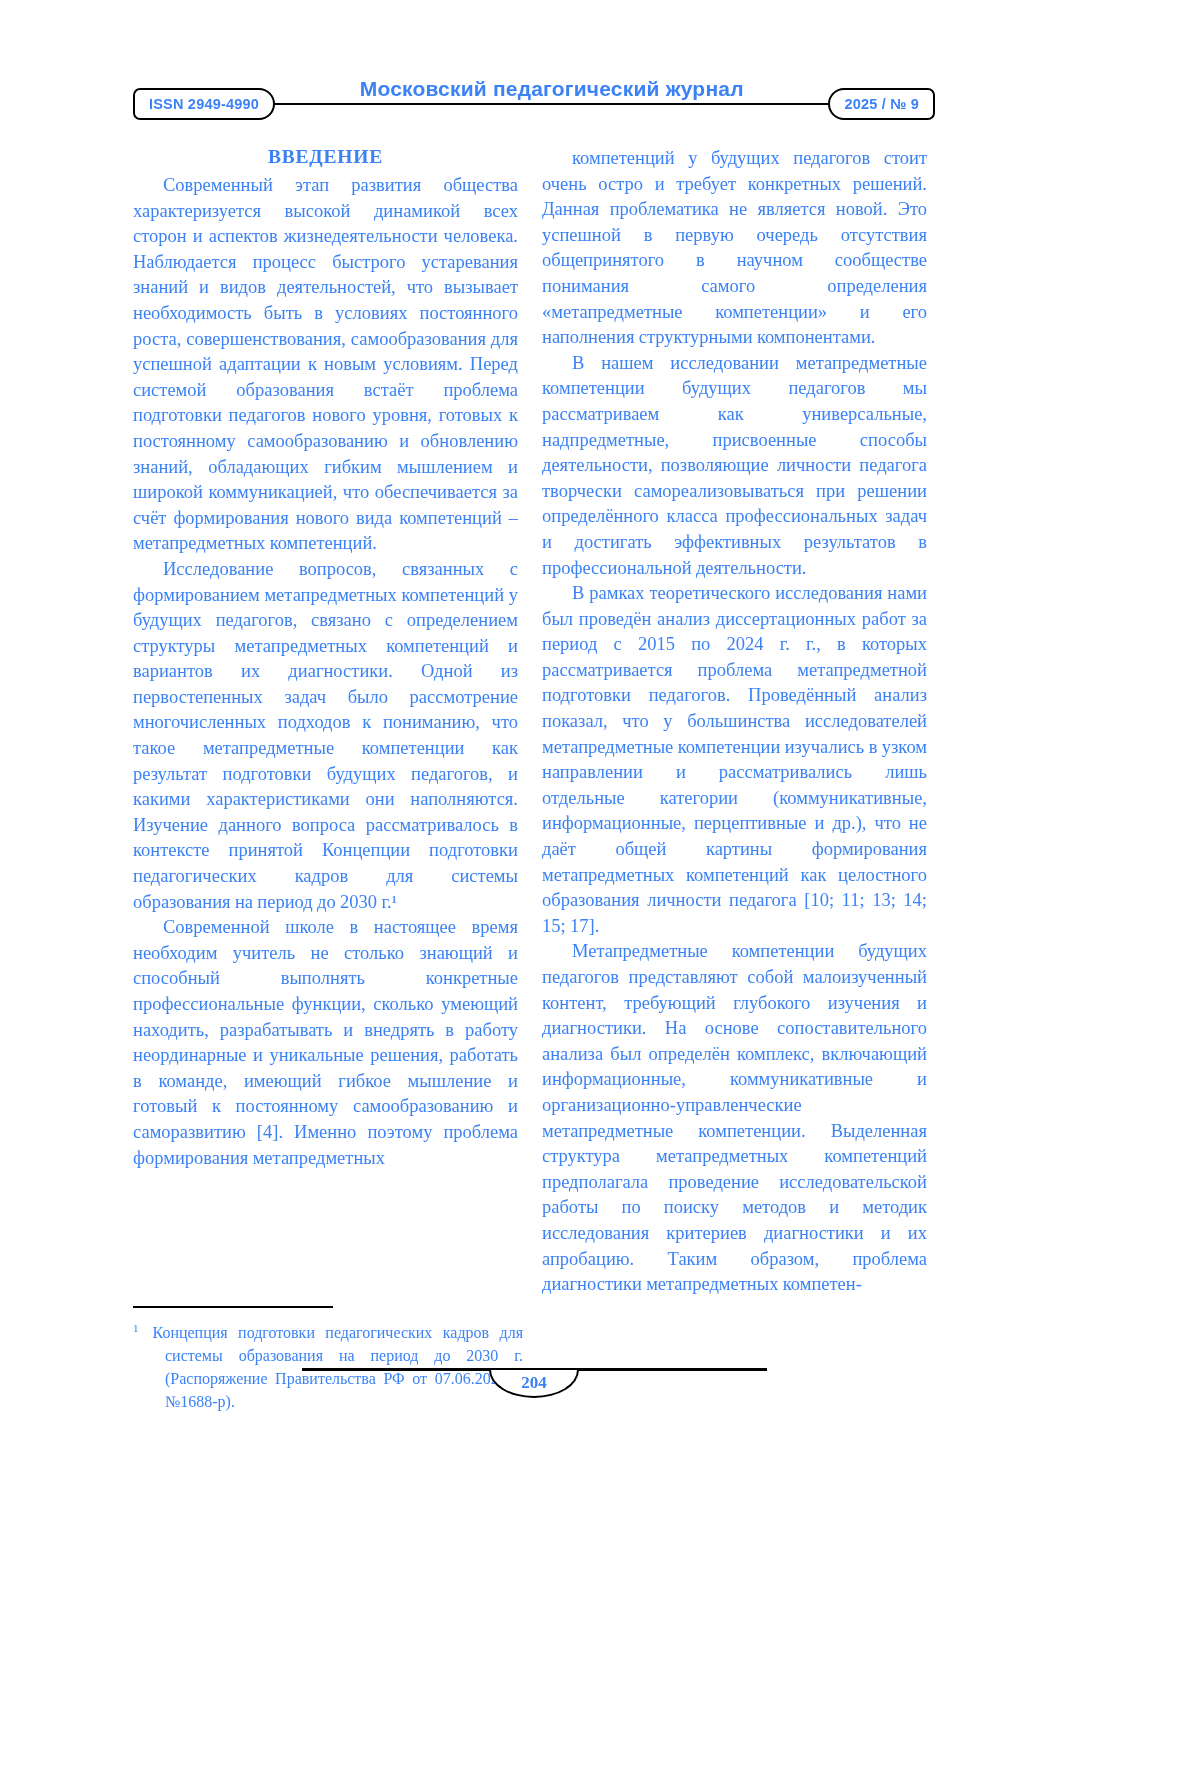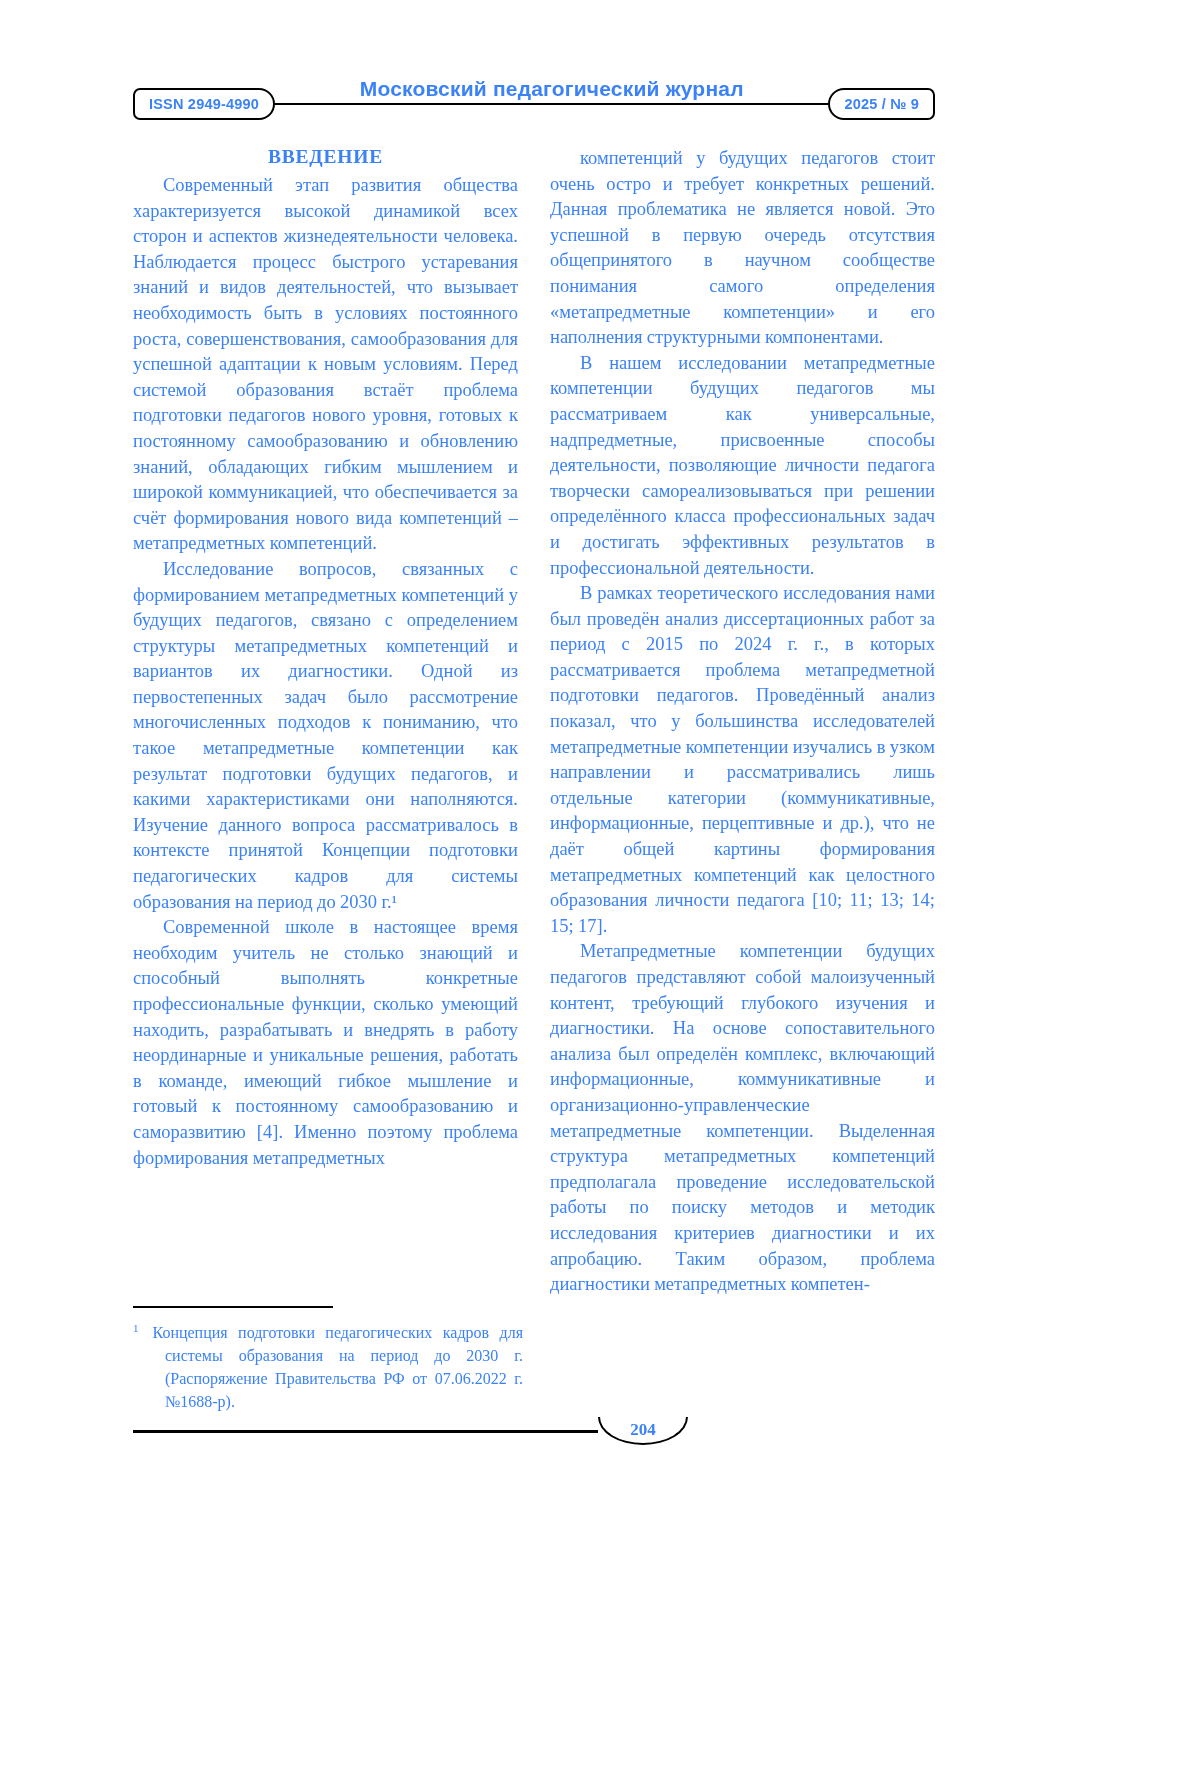--- a/index.html
+++ b/index.html
@@ -58,21 +58,21 @@
     white-space: nowrap;
   }
 
   
   .columns {
     position: absolute;
     top: 146px;
     left: 133px;
     width: 802px;
     display: flex;
-    gap: 32px;
+    gap: 24px;
   }
   .col { width: 385px; overflow: hidden; }
   .col.left  { height: 1156px; }
   .col.right { height: 1262px; }
 
   .section-title {
     margin: 0 0 5px 0;
     text-align: center;
     font-weight: 700;
     font-size: 19.5px;
@@ -113,24 +113,24 @@
   }
   .footnote-body sup {
     font-size: 11px;
     padding-right: 14px;
   }
 
   
   .footer {
     position: absolute;
     left: 133px;
-    top: 1418px;
+    top: 1368px;
     width: 802px;
     display: flex;
-    flex-direction: row;
+    flex-direction: column;
     align-items: center;
   }
   .footer-rule {
     width: 465px;
     height: 3px;
     background: #000;
   }
   .page-number-badge {
     margin-top: -1px;
     width: 90px;

